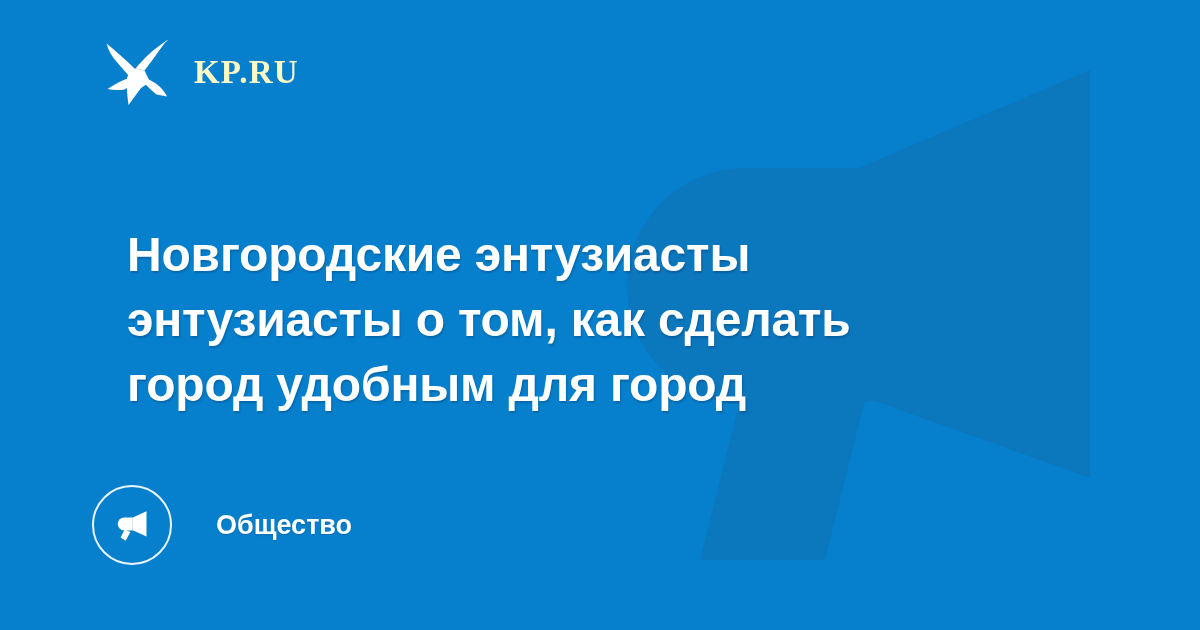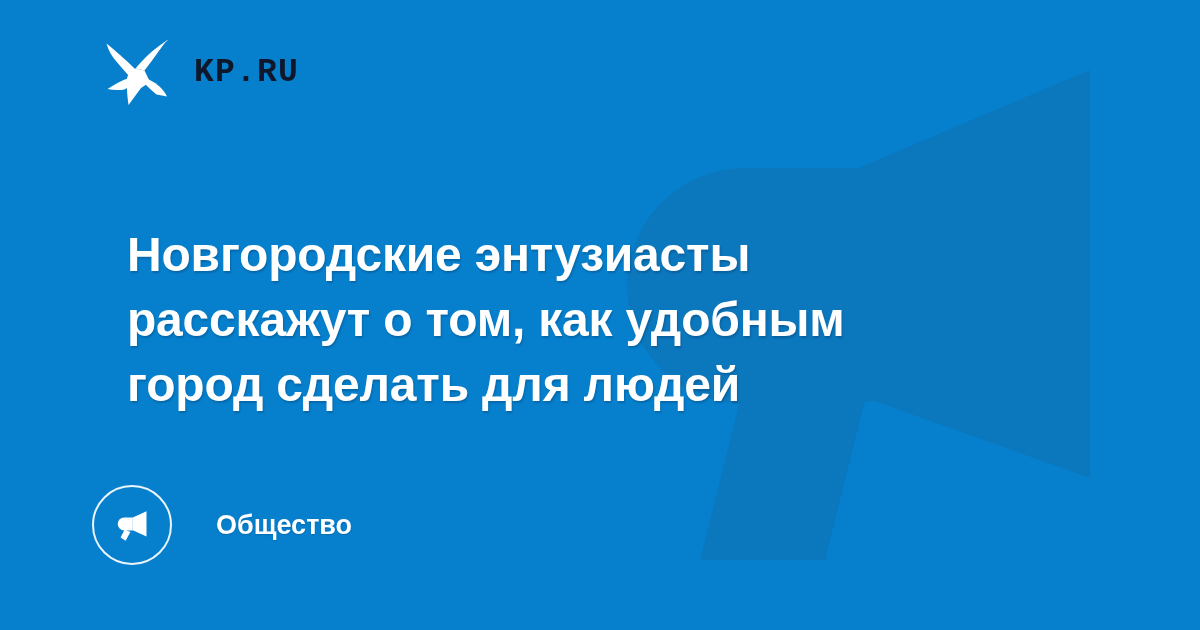--- a/index.html
+++ b/index.html
@@ -43,27 +43,27 @@
   }
   .brand-bird {
     width: 68px;
     height: 70px;
     display: block;
     flex: 0 0 auto;
   }
   .brand-bird svg { display: block; width: 68px; height: 70px; }
 
   .brand-word {
-    color: #0f172a;
+    color: #fef9c3;
     font-size: 33px;
     font-weight: 700;
     letter-spacing: 1.2px;
     line-height: 1;
     white-space: nowrap;
-    font-family: Liberation Mono, monospace;
+    font-family: Liberation Serif, serif;
   }
 
   
   .headline {
     position: absolute;
     left: 86px;
     top: 190px;
     width: 900px;
     color: #ffffff;
     font-size: 48px;
@@ -139,22 +139,22 @@
           <path d="M38.5 40 C44 41.5 50.5 45 55.5 49.5 C59 52.8 61.5 56 63 59.5
                    L52.5 57.5 C47 53 41.5 47.5 36.5 42.5 Z"></path>
         </g>
       </svg>
     </span>
     <span class="brand-word">KP.RU</span>
   </div>
 
   <h1 class="headline">
     <span class="headline-line">Новгородские энтузиасты</span>
-    <span class="headline-line">расскажут о том, как удобным</span>
-    <span class="headline-line">город сделать для людей</span>
+    <span class="headline-line">энтузиасты о том, как сделать</span>
+    <span class="headline-line">город удобным для город</span>
   </h1>
 
   <div class="category">
     <span class="category-circle">
       <span>
         <svg viewBox="0 0 40 40" xmlns="http://www.w3.org/2000/svg" aria-hidden="true">
           <g fill="#ffffff">
             <path d="M34.5 6.2 L34.5 31.6 L20.8 25.2 L20.8 12.6 Z"></path>
             <path d="M12.2 12.4 L20.8 12.4 L20.8 25.4 L12.2 25.4
                      A 6.5 6.5 0 0 1 12.2 12.4 Z"></path>

